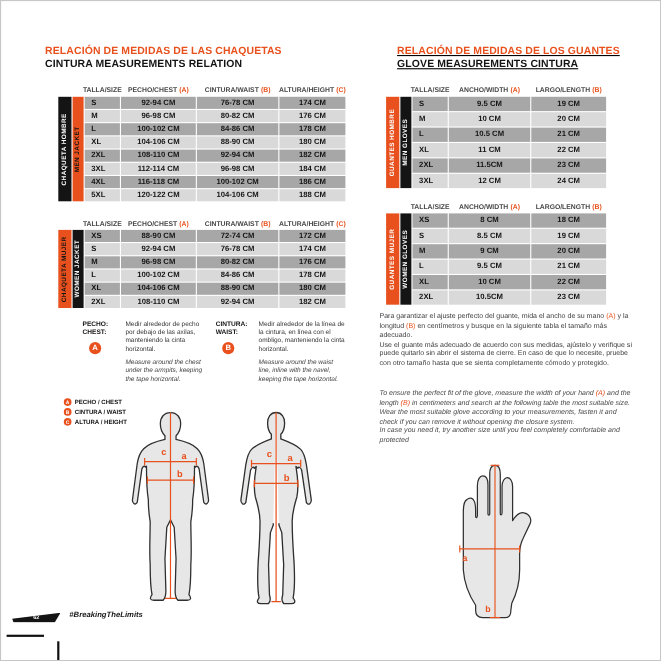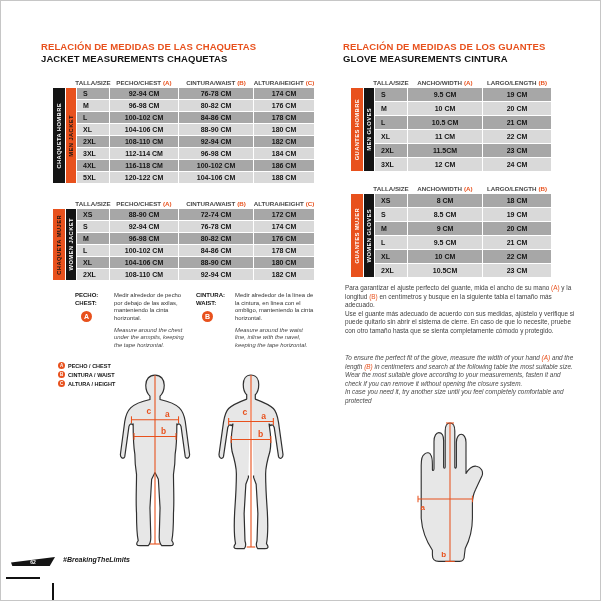--- a/index.html
+++ b/index.html
@@ -64,21 +64,21 @@
   .hashtag{font-size:7px;font-weight:bold;font-style:italic;color:#161616;}
   .cropmark{background:#111;}
 </style>
 </head>
 <body>
 
 <div class="page">
 
   <div class="abs title-block" style="left:40px;top:40px;width:272px;">
     <span class="title-es">RELACIÓN DE MEDIDAS DE LAS CHAQUETAS</span>
-    <span class="title-en">JACKET MEASUREMENTS CHAQUETAS</span>
+    <span class="title-en">CINTURA MEASUREMENTS RELATION</span>
   </div>
 
   <div class="abs hrow" style="left:76px;top:76px;">
     <div class="hcell w32">
         <span>TALLA/SIZE</span>
       </div>
     <div class="hcell w68">
         <span>PECHO/CHEST</span>
         <span class="okey">(A)</span>
       </div>
@@ -281,21 +281,21 @@
     <line class="oline" x1="24" y1="53" x2="24" y2="61"></line>
       <line class="oline" x1="76" y1="53" x2="76" y2="61"></line>
     <line class="oline" x1="27" y1="78" x2="73" y2="78"></line>
     <line class="oline" x1="27" y1="74" x2="27" y2="82"></line>
       <line class="oline" x1="73" y1="74" x2="73" y2="82"></line>
     <text class="olabel" x="40" y="50">c</text>
     <text class="olabel" x="62" y="54">a</text>
     <text class="olabel" x="58" y="75">b</text>
   </svg>
 
-  <div class="abs title-block" style="left:342px;top:40px;width:236px;">
+  <div class="abs title-block" style="left:360px;top:40px;width:236px;text-decoration:underline;">
     <span class="title-es">RELACIÓN DE MEDIDAS DE LOS GUANTES</span>
     <span class="title-en">GLOVE MEASUREMENTS CINTURA</span>
   </div>
 
   <div class="abs hrow" style="left:374px;top:76px;">
     <div class="hcell w32">
         <span>TALLA/SIZE</span>
       </div>
     <div class="hcell w74">
         <span>ANCHO/WIDTH</span>

